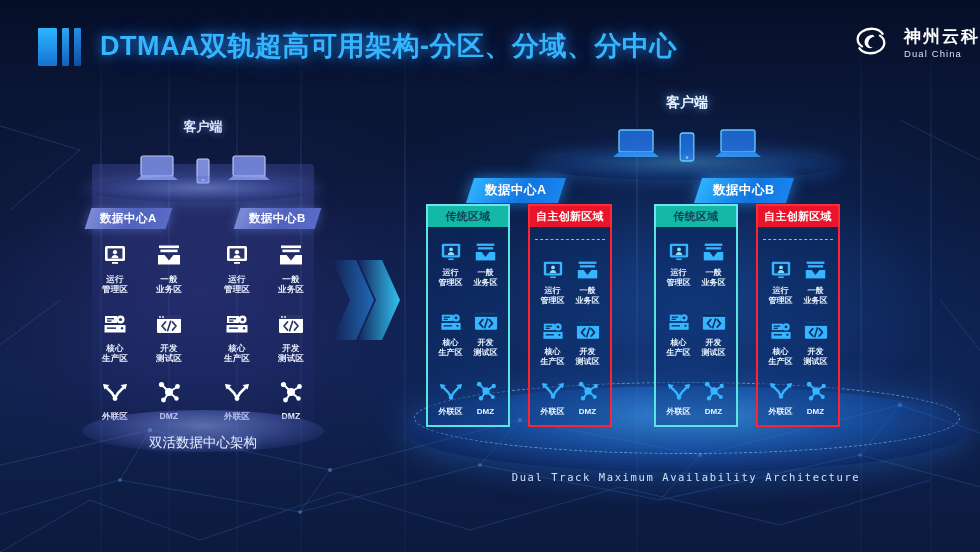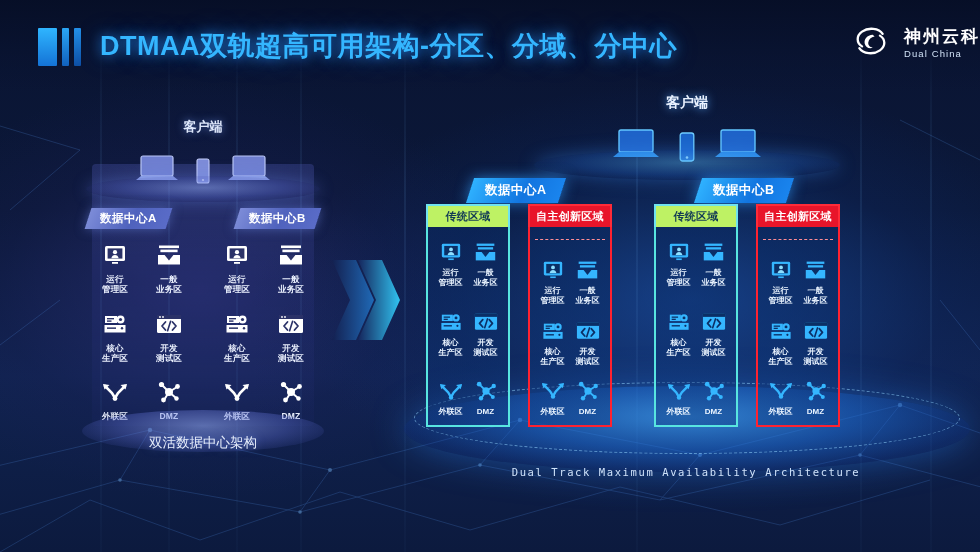--- a/index.html
+++ b/index.html
@@ -98,36 +98,36 @@
 
   .dc-chips{position:absolute;left:0;top:92px;width:588px;}
   .chip-dc{position:absolute;background:linear-gradient(100deg,#2fb2ff 0%,#1275e0 60%,#1a85ee 100%);
     box-shadow:0 0 14px rgba(50,160,255,.65);font-size:12.5px;padding:4px 15px;}
   .panels{position:absolute;left:0;top:118px;width:588px;height:230px;}
   .panel{position:absolute;top:0;width:84px;}
   .panel .phead{height:23px;display:flex;align-items:center;justify-content:center;
     font-size:11px;font-weight:bold;color:#fff;letter-spacing:.3px;white-space:nowrap;}
   .panel .pbody{height:200px;border-width:2px;border-style:solid;border-top:none;
     display:flex;flex-direction:column;justify-content:space-between;padding:12px 5px 8px;}
-  .panel.trad .phead{background:#bef264;color:#123a55;border:2px solid #6fe3ef;border-bottom:none;}
+  .panel.trad .phead{background:#14b8a6;color:#123a55;border:2px solid #6fe3ef;border-bottom:none;}
   .panel.trad .pbody{border-color:#58e5e0;background:linear-gradient(180deg,rgba(10,40,95,.58),rgba(14,58,130,.40));}
   .panel.inno .phead{background:#e8152a;color:#ffffff;border:2px solid #ff2b38;border-bottom:none;
     box-shadow:inset 0 -2px 0 rgba(255,255,255,0);}
   .panel.inno .phead::after{content:"";position:absolute;}
   .panel.inno .pbody{border-color:#ff2230;background:linear-gradient(180deg,rgba(10,40,95,.58),rgba(14,58,130,.40));}
   .prow{display:flex;justify-content:space-around;}
   .rz{display:flex;flex-direction:column;align-items:center;width:36px;}
   .rz .ic{height:26px;display:flex;align-items:center;justify-content:center;}
   .rz .tx{margin-top:3px;font-size:8px;line-height:1.25;text-align:center;color:#eaf4ff;font-weight:bold;}
   .dash-sep{height:0;border-top:1px dashed #ff8d95;margin:0 0 6px;}
 
   .r-title{position:absolute;left:0;top:380px;width:588px;text-align:center;}
   .r-title .cn{font-size:25px;font-weight:bold;color:#ffffff;letter-spacing:2px;
     text-shadow:0 0 14px rgba(90,170,255,.85),0 0 30px rgba(40,120,230,.5);}
-  .r-title .en{font-size:10.5px;letter-spacing:1.6px;color:#cfe2fa;
+  .r-title .en{margin-top:5px;font-size:10.5px;letter-spacing:1.6px;color:#cfe2fa;
     font-family:"DejaVu Sans Mono","Liberation Mono",monospace;}
 </style>
 </head>
 <body>
 
 <div id="stage">
 
   <div class="bg-base"></div>
 
   <svg class="bg-mesh" width="980" height="552" viewBox="0 0 980 552">

